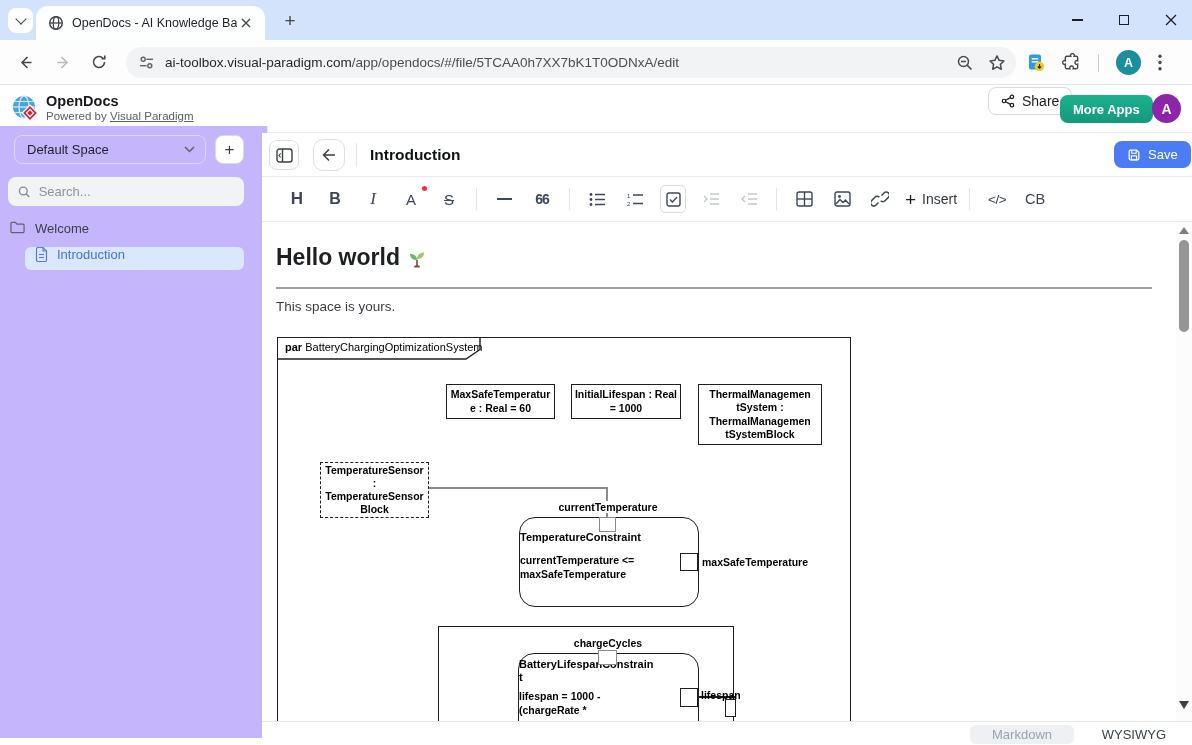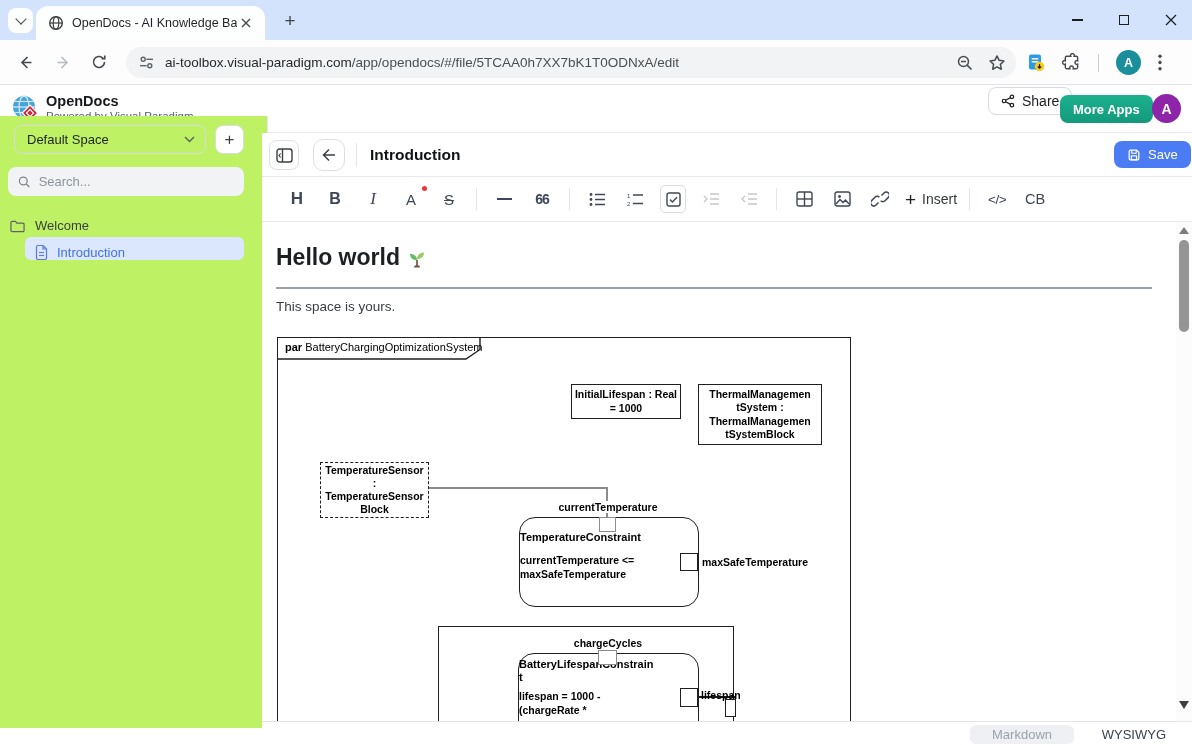--- a/index.html
+++ b/index.html
@@ -33,27 +33,27 @@
   #appheader{position:absolute;left:0;top:85px;width:1192px;height:48px;background:#fff;border-bottom:1px solid #e7e9ec}
   #vp-logo{position:absolute;left:11px;top:9px}
   #app-name{position:absolute;left:46px;top:8px;font-size:14.5px;font-weight:bold;color:#17191c}
   #powered{position:absolute;left:46px;top:25px;font-size:11.5px;color:#5a6066}
   #powered a{color:#5a6066;text-decoration:underline;cursor:pointer}
   #share-btn{position:absolute;left:988px;top:2px;height:28px;padding:8px 12px;border:1px solid #d7dbe0;border-radius:8px;background:#fff;display:flex;align-items:center;gap:7px;font-size:14px;color:#202124;cursor:pointer}
   #more-apps-btn{position:absolute;left:1060px;top:10px;height:28px;padding:0 13px;border:none;border-radius:8px;background:linear-gradient(180deg,#1db18e,#13997c);color:#fff;font-size:13px;font-weight:bold;display:flex;align-items:center;cursor:pointer}
   #app-avatar{position:absolute;left:1152px;top:9px;width:29px;height:29px;border-radius:50%;background:#8e24a8;color:#fff;font-weight:bold;font-size:14px;display:flex;align-items:center;justify-content:center;cursor:pointer}
 
   
-  #sidebar{position:absolute;left:0;top:116px;width:268px;height:612px;background:#bef264;border-right:1px solid #e7e9ec}
+  #sidebar{position:absolute;left:0;top:126px;width:268px;height:612px;background:#c4b5fd;border-right:1px solid #e7e9ec}
   #space-select{position:absolute;left:14px;top:9px;width:192px;height:29px;border:1px solid #d8dce2;border-radius:8px;display:flex;align-items:center;justify-content:space-between;padding:0 10px 0 12px;font-size:13px;color:#1f2327;cursor:pointer}
   #space-add-btn{position:absolute;left:215px;top:9px;width:29px;height:29px;border:1px solid #d8dce2;border-radius:8px;background:#fff;font-size:17px;color:#3c4043;display:flex;align-items:center;justify-content:center;cursor:pointer}
   #search-box{position:absolute;left:8px;top:51px;width:236px;height:29px;background:#f1f3f5;border-radius:8px;display:flex;align-items:center;padding:0 10px}
   #search-box input{border:none;background:transparent;outline:none;font-size:13px;color:#3c4043;margin-left:8px;width:100%;font-family:inherit}
   #search-box input::placeholder{color:#8d939b}
-  .tree-row{position:absolute;display:flex;align-items:flex-end;cursor:pointer}
+  .tree-row{position:absolute;display:flex;align-items:flex-start;cursor:pointer}
   #row-welcome{left:10px;top:95px;width:240px;height:22px}
   #row-welcome span{font-size:13px;color:#3b4045;margin-left:10px}
   #row-intro{left:25px;top:121px;width:219px;height:23px;background:#dbe7fd;border-radius:6px;padding-left:10px}
   #row-intro span{font-size:13px;color:#4472e4;margin-left:9px}
 
   
   #content{position:absolute;left:262px;top:133px;width:930px;height:612px}
   #doc-header{position:absolute;left:0;top:0;width:930px;height:44px;border-bottom:1px solid #e7e9ec;background:#fff}
   #panel-btn{position:absolute;left:7px;top:7px;width:30px;height:30px;border:1px solid #dcdfe4;border-radius:8px;background:#fff;display:flex;align-items:center;justify-content:center;cursor:pointer}
   #back-btn{position:absolute;left:51px;top:6px;width:32px;height:32px;border:1px solid #dcdfe4;border-radius:10px;background:#fff;display:flex;align-items:center;justify-content:center;font-size:16px;color:#3c4043;cursor:pointer}
@@ -386,20 +386,22 @@
     <div id="doc-hr"></div>
     <p id="doc-p">This space is yours.</p>
 
     <div id="diagram">
       <div id="dframe"></div>
       <svg id="dpent" width="214" height="22" viewBox="0 0 214 22">
           <path d="M0 21h188l14-9.5V0" fill="#fff" stroke="#1f1f1f" stroke-width="1.4"></path>
         </svg>
       <div id="dpent-text"><b>par</b><span> BatteryChargingOptimizationSystem</span></div>
 
+      <div class="dbox" style="left:169px;top:47px;width:109px;height:35px">MaxSafeTemperatur
+e : Real = 60</div>
       <div class="dbox" style="left:294px;top:47px;width:110px;height:35px">InitialLifespan : Real
 = 1000</div>
       <div class="dbox" style="left:421px;top:47px;width:124px;height:61px">ThermalManagemen
 tSystem :
 ThermalManagemen
 tSystemBlock</div>
       <div class="dbox dashed" style="left:43px;top:125px;width:109px;height:56px">TemperatureSensor
 :
 TemperatureSensor
 Block</div>

